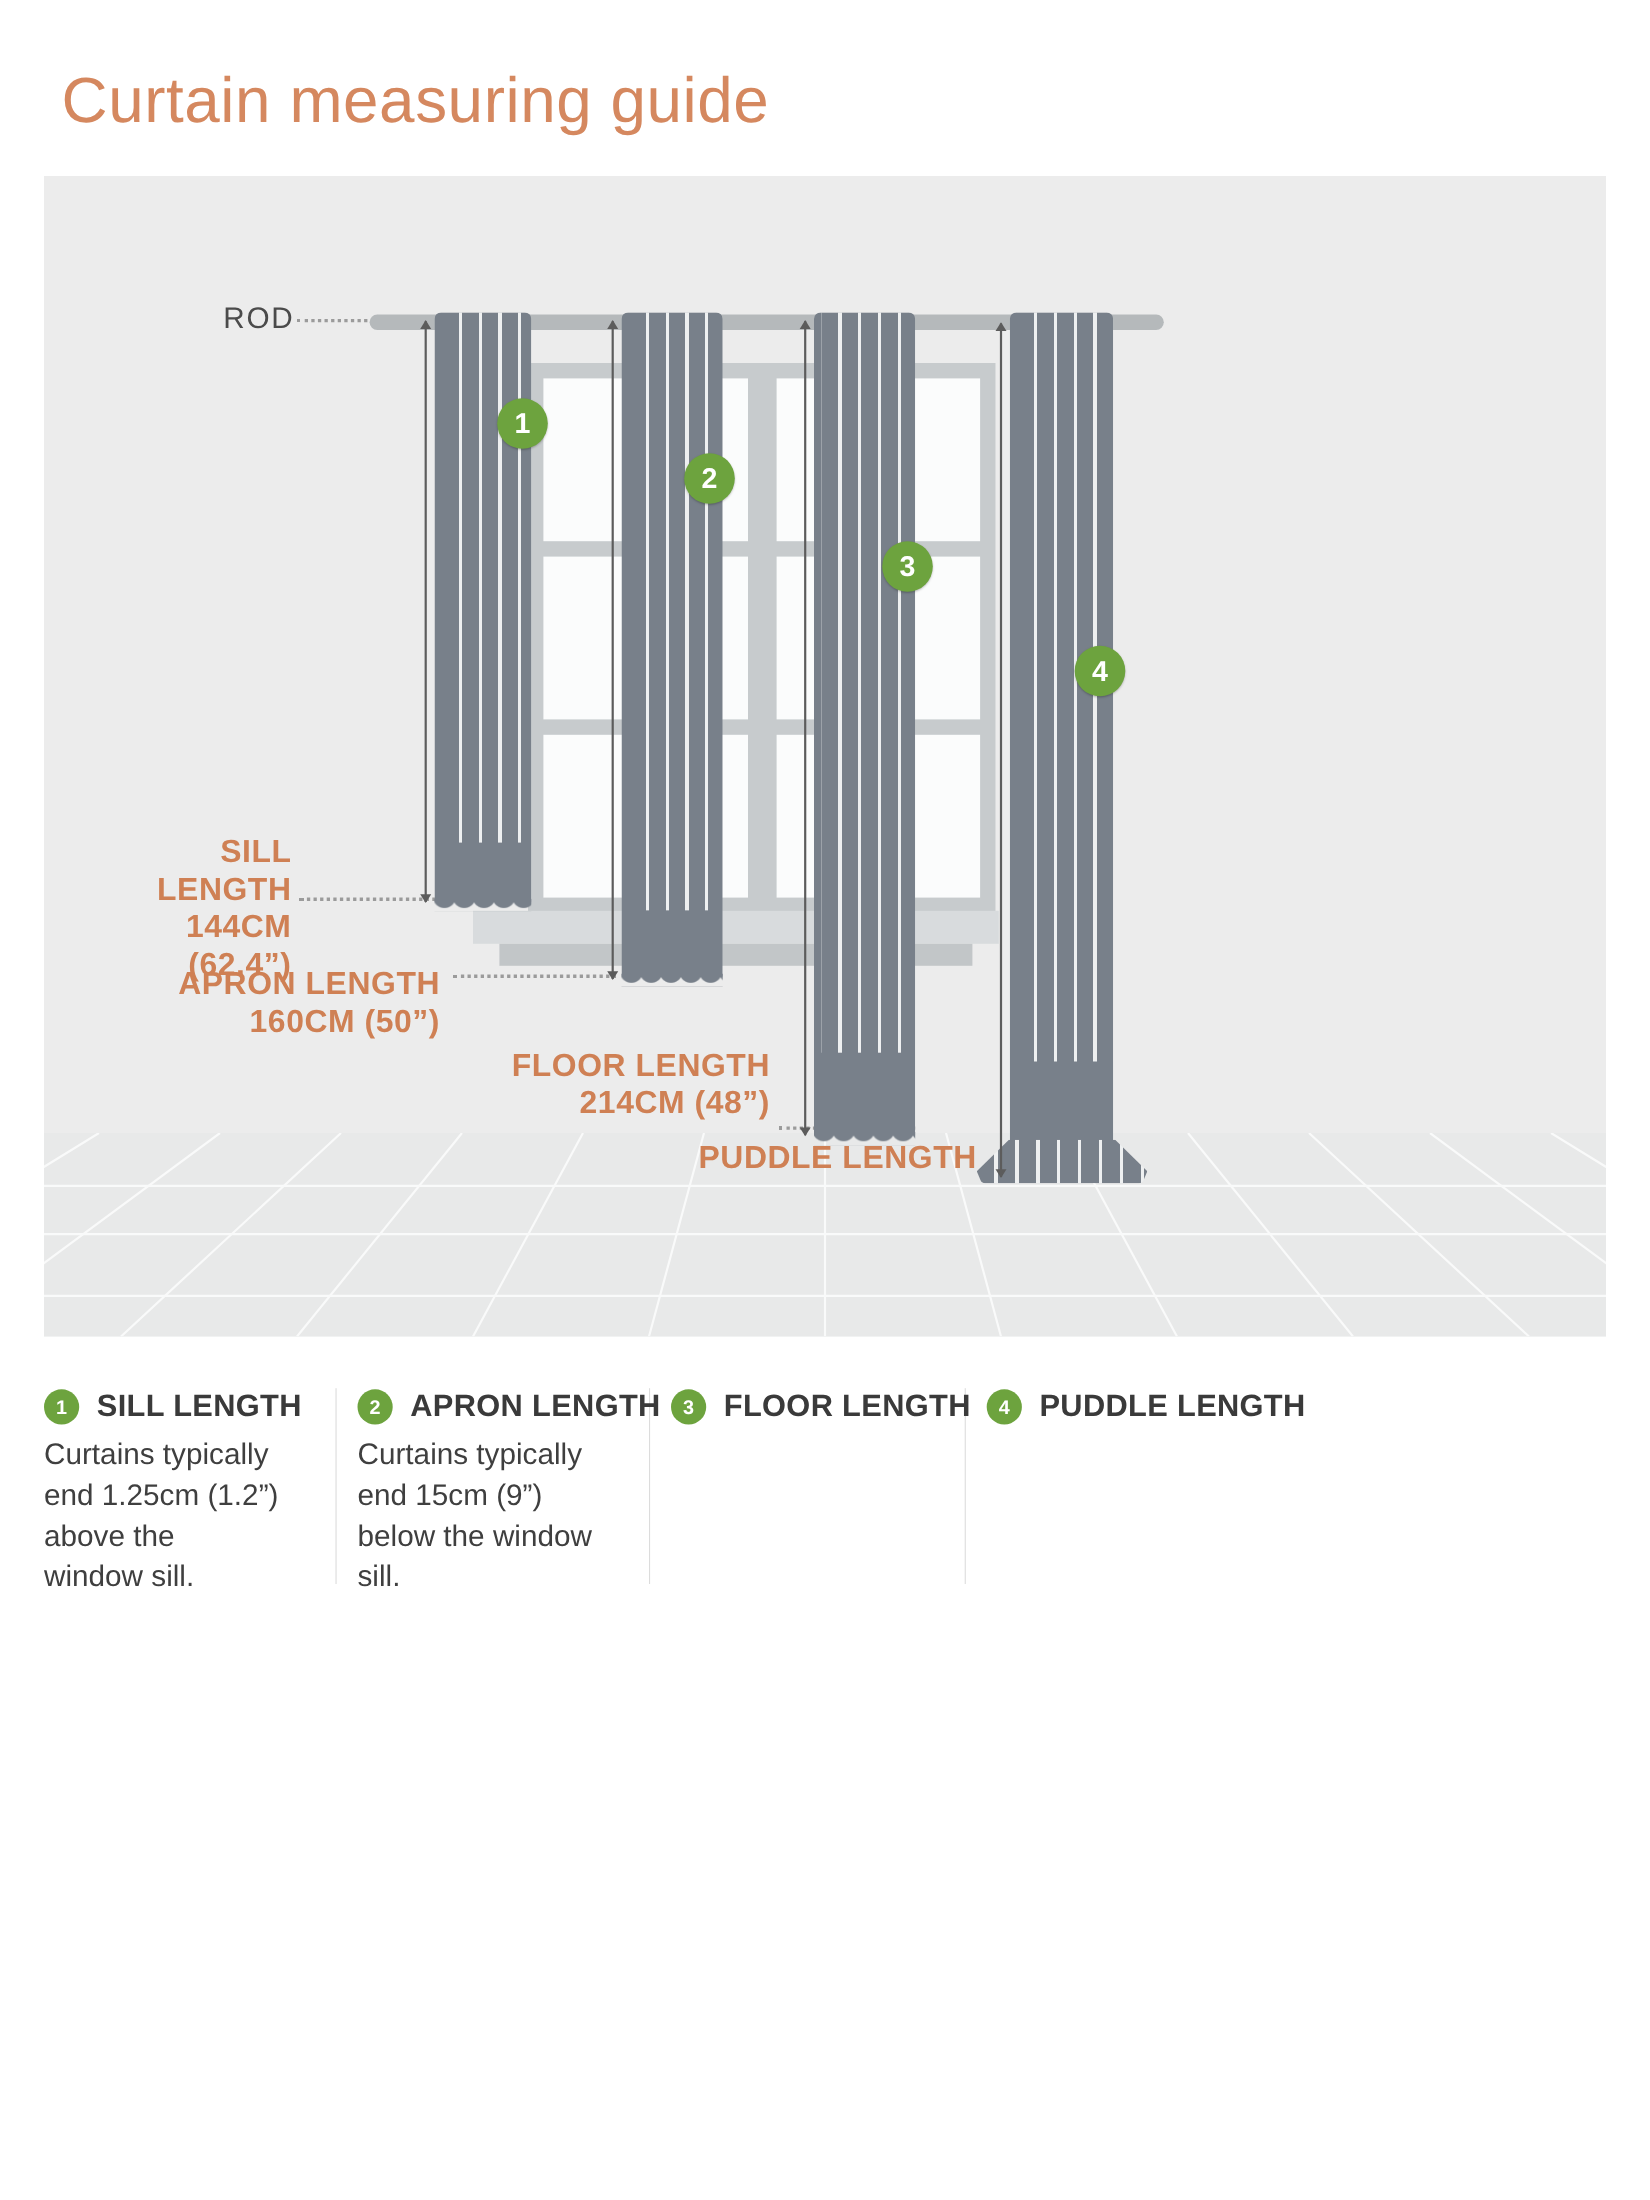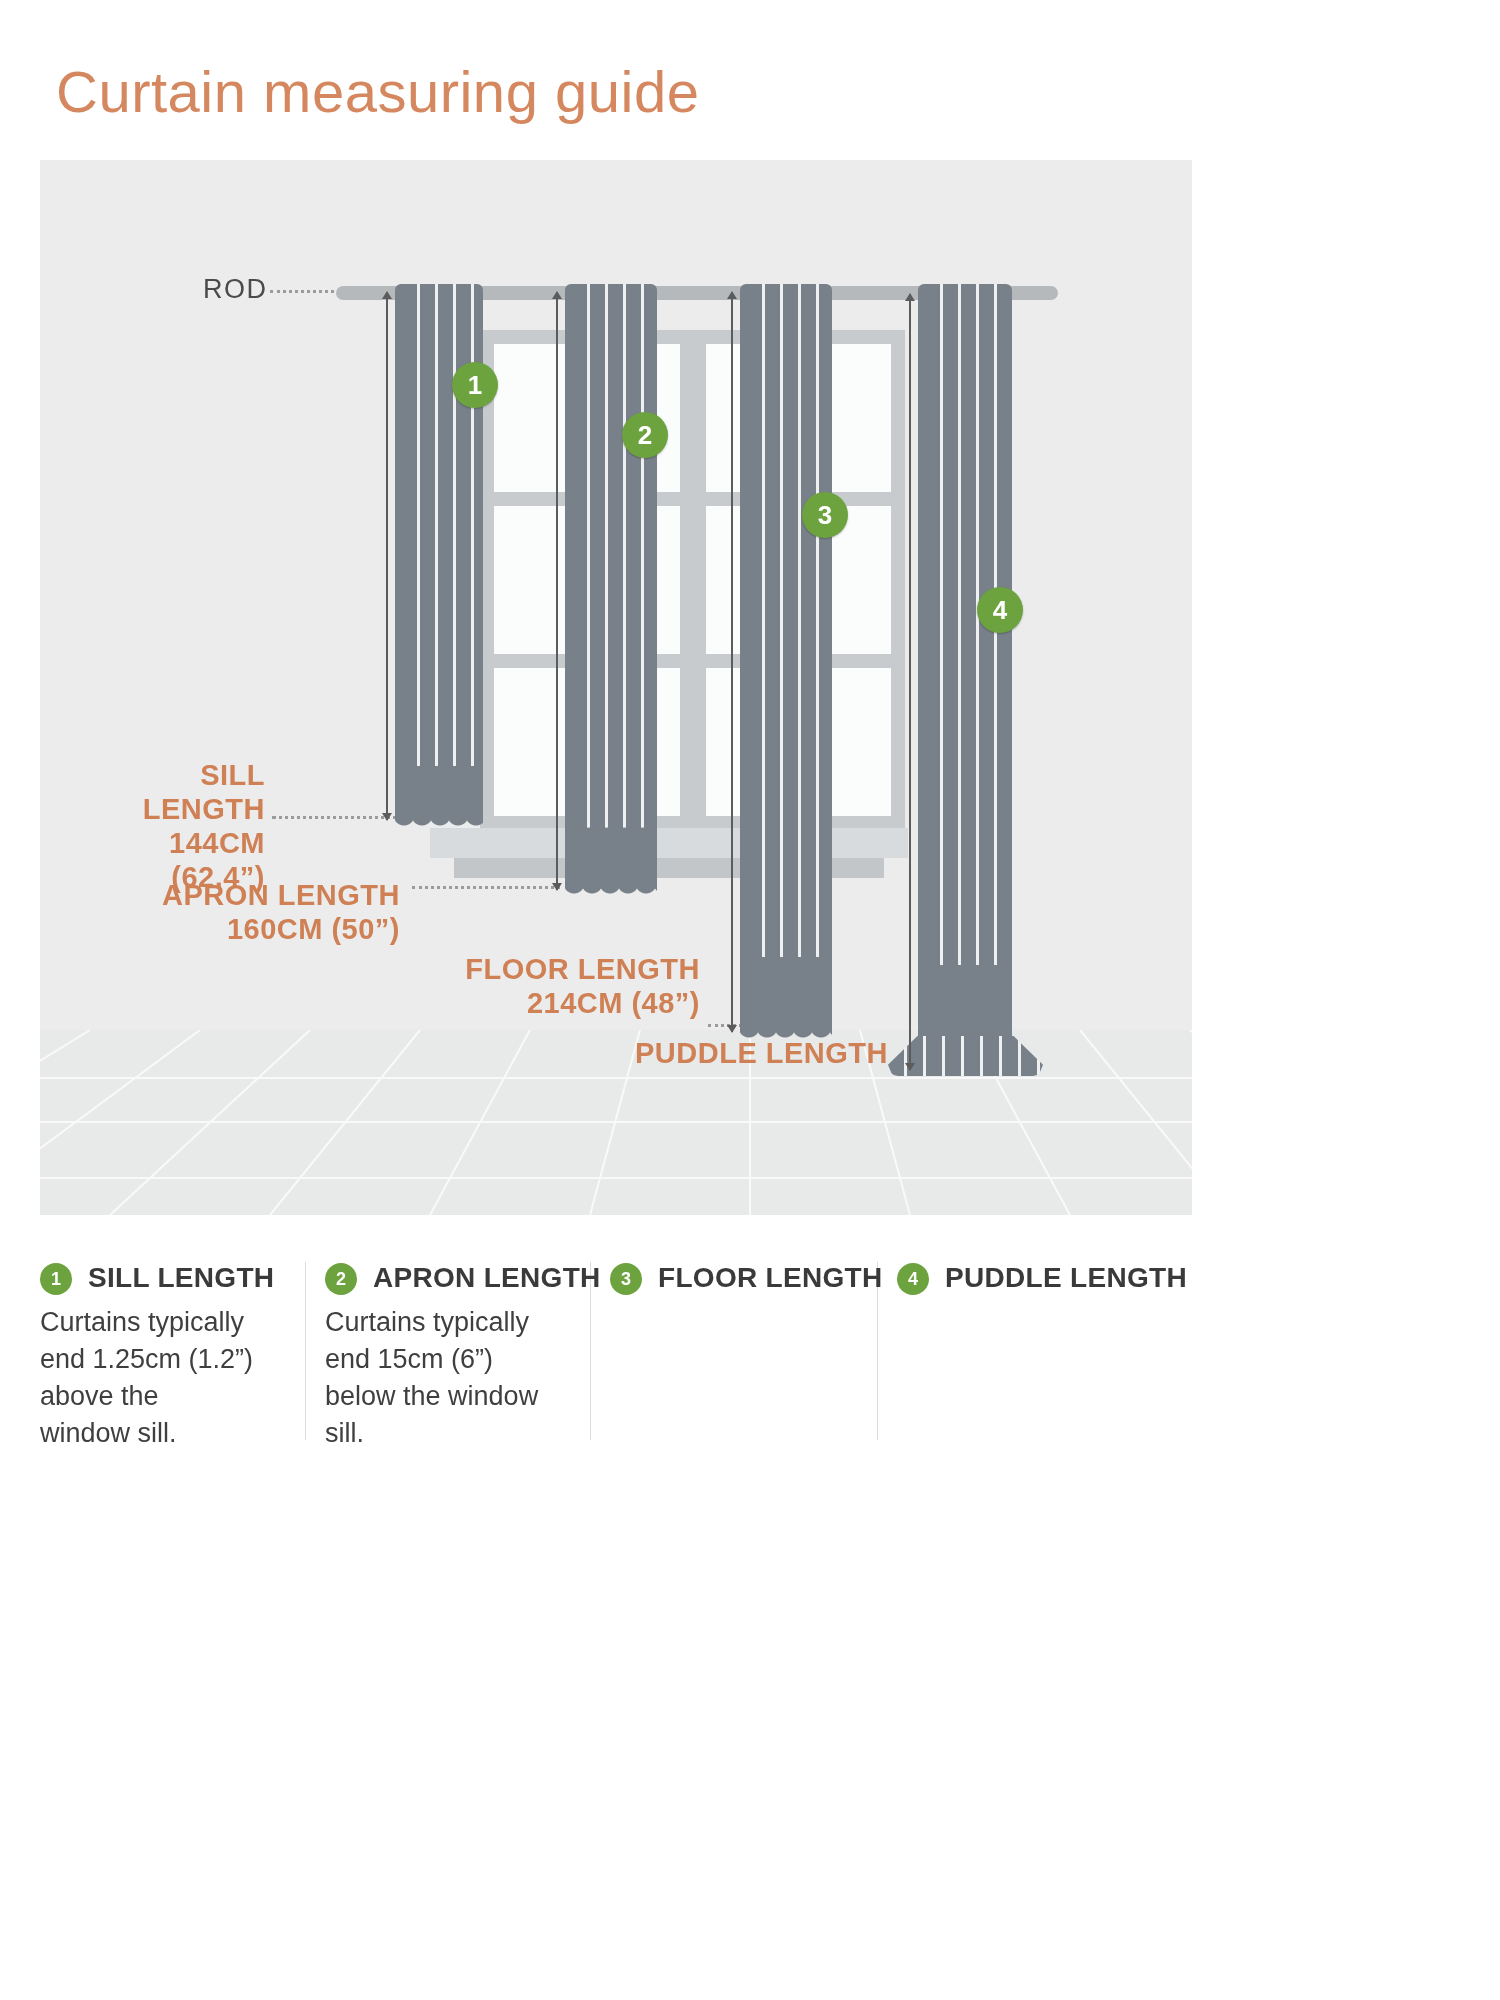--- a/index.html
+++ b/index.html
@@ -21,21 +21,21 @@
     color: #d5885f;
     letter-spacing: 0.5px;
     text-align: right;
   }
 
   
   .diagram {
     position: absolute;
     left: 40px;
     top: 160px;
-    width: 1152px;
+    width: 1420px;
     height: 1055px;
     background: #ececec;
     overflow: hidden;
   }
 
   .floor { position: absolute; left: 0; top: 870px; width: 1420px; height: 185px; z-index: 0; background: #e8e9e9; }
   .floor svg { display: block; }
 
   .rod {
     position: absolute;
@@ -274,21 +274,21 @@
 <div class="legend-divider ld3"></div>
 
 <div class="legend-item li1">
   <div class="legend-badge">1</div>
   <div class="legend-title">SILL LENGTH</div>
   <div class="legend-desc">Curtains typically end 1.25cm (1.2”) above the window sill.</div>
 </div>
 <div class="legend-item li2">
   <div class="legend-badge">2</div>
   <div class="legend-title">APRON LENGTH</div>
-  <div class="legend-desc">Curtains typically end 15cm (6”) below the window sill.</div>
+  <div class="legend-desc">Curtains typically end 15cm (9”) below the window sill.</div>
 </div>
 <div class="legend-item li3">
   <div class="legend-badge">3</div>
   <div class="legend-title">FLOOR LENGTH</div>
 </div>
 <div class="legend-item li4">
   <div class="legend-badge">4</div>
   <div class="legend-title">PUDDLE LENGTH</div>
 </div>
 

